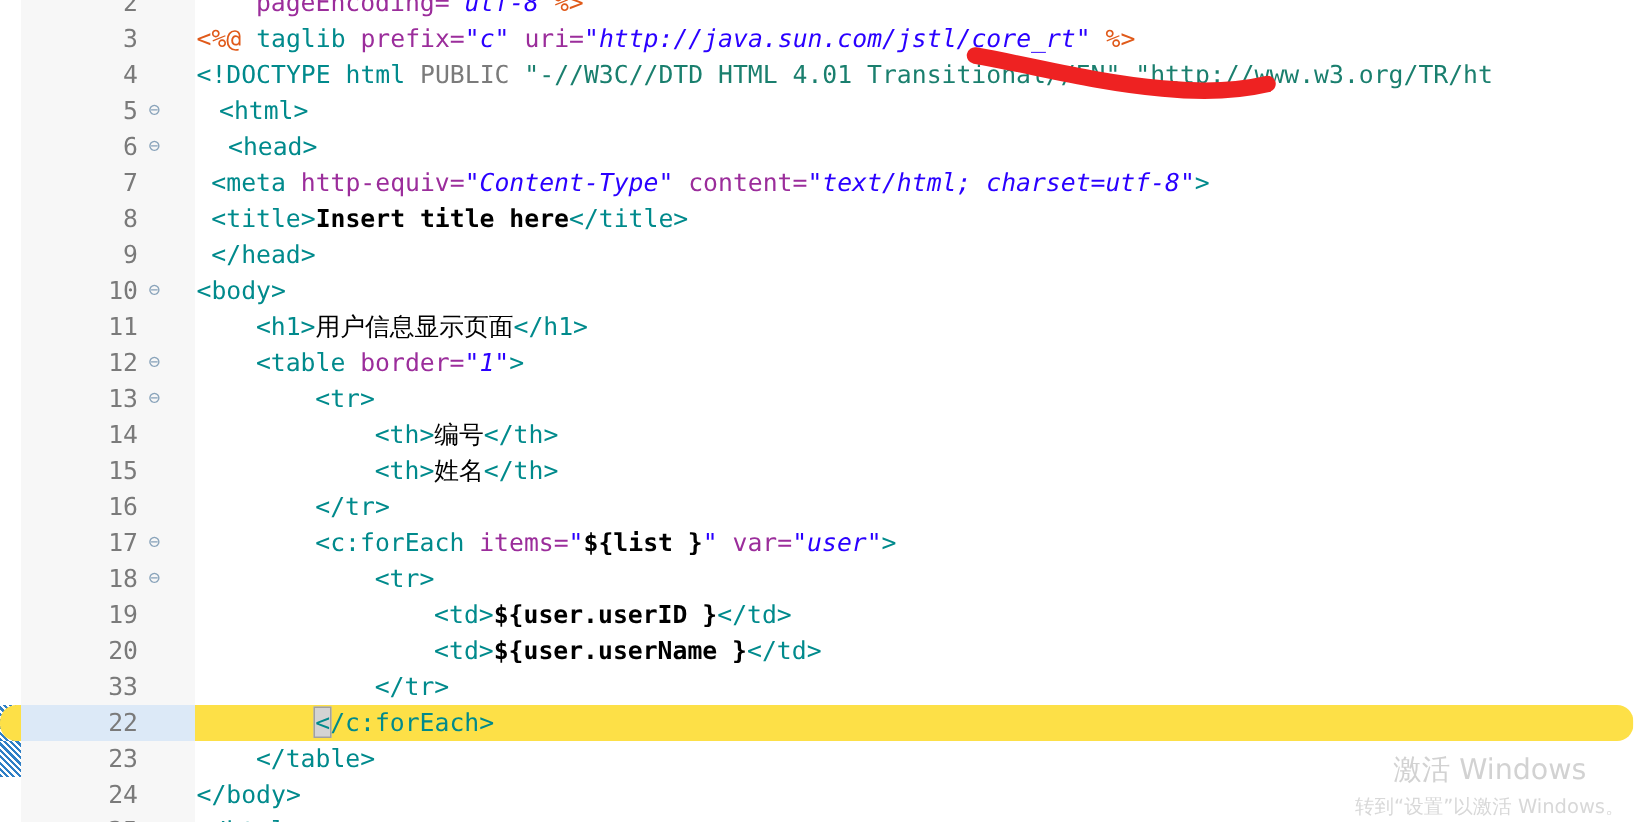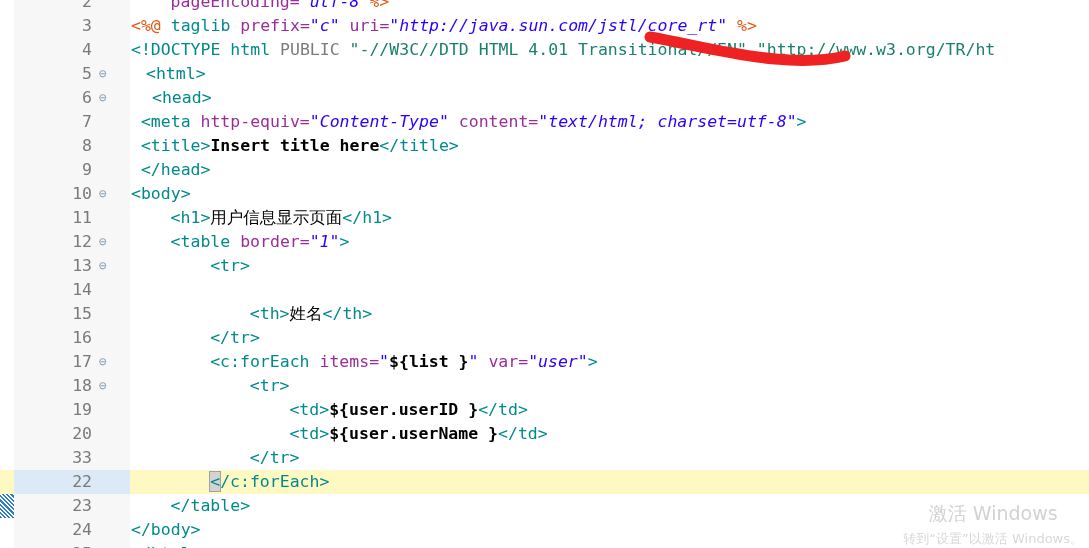--- a/index.html
+++ b/index.html
@@ -55,21 +55,21 @@
   .row {
     position:absolute;
     left:0;
     width:1089px;
     height:24px;
     white-space:pre;
     font-size:16.5px;
     line-height:24px;
     letter-spacing:0px;
   }
-  .row.hl { background:#fef9c3; }
+  .row.hl { background:#fde047;border-radius:11px; }
   .row.hl .ln-bg { background:#dce9f7; }
 
   .ln-bg {
     position:absolute;
     left:14px; top:0;
     width:116px; height:24px;
   }
   .ln {
     position:absolute;
     left:14px; top:0;
@@ -168,21 +168,21 @@
       <div class="row" style="top: 38px;"><div class="ln-bg" style="background: rgb(247, 247, 247);"></div><div class="ln">4</div><div class="code" style="left: 131px;"><span class="t-tag">&lt;!DOCTYPE html </span><span class="t-gray">PUBLIC </span><span class="t-dtdstr">"-//W3C//DTD HTML 4.01 Transitional//EN" "http://www.w3.org/TR/ht</span></div></div>
       <div class="row" style="top: 62px;"><div class="ln-bg" style="background: rgb(247, 247, 247);"></div><div class="ln">5</div><div class="fold">⊖</div><div class="code" style="left: 146px;"><span class="t-tag">&lt;html&gt;</span></div></div>
       <div class="row" style="top: 86px;"><div class="ln-bg" style="background: rgb(247, 247, 247);"></div><div class="ln">6</div><div class="fold">⊖</div><div class="code" style="left: 131px; margin-left: 21px;"><span class="t-tag">&lt;head&gt;</span></div></div>
       <div class="row" style="top: 110px;"><div class="ln-bg" style="background: rgb(247, 247, 247);"></div><div class="ln">7</div><div class="code" style="left: 140.9px;"><span class="t-tag">&lt;meta </span><span class="t-attr">http-equiv=</span><span class="t-str">"Content-Type"</span><span class="t-txt"> </span><span class="t-attr">content=</span><span class="t-str">"text/html; charset=utf-8"</span><span class="t-tag">&gt;</span></div></div>
       <div class="row" style="top: 134px;"><div class="ln-bg" style="background: rgb(247, 247, 247);"></div><div class="ln">8</div><div class="code" style="left: 140.9px;"><span class="t-tag">&lt;title&gt;</span><span class="t-txtb">Insert title here</span><span class="t-tag">&lt;/title&gt;</span></div></div>
       <div class="row" style="top: 158px;"><div class="ln-bg" style="background: rgb(247, 247, 247);"></div><div class="ln">9</div><div class="code" style="left: 140.9px;"><span class="t-tag">&lt;/head&gt;</span></div></div>
       <div class="row" style="top: 182px;"><div class="ln-bg" style="background: rgb(247, 247, 247);"></div><div class="ln">10</div><div class="fold">⊖</div><div class="code" style="left: 131px;"><span class="t-tag">&lt;body&gt;</span></div></div>
       <div class="row" style="top: 206px;"><div class="ln-bg" style="background: rgb(247, 247, 247);"></div><div class="ln">11</div><div class="code" style="left: 170.6px;"><span class="t-tag">&lt;h1&gt;</span><span class="t-cn">用户信息显示页面</span><span class="t-tag">&lt;/h1&gt;</span></div></div>
       <div class="row" style="top: 230px;"><div class="ln-bg" style="background: rgb(247, 247, 247);"></div><div class="ln">12</div><div class="fold">⊖</div><div class="code" style="left: 170.6px;"><span class="t-tag">&lt;table </span><span class="t-attr">border=</span><span class="t-str">"1"</span><span class="t-tag">&gt;</span></div></div>
       <div class="row" style="top: 254px;"><div class="ln-bg" style="background: rgb(247, 247, 247);"></div><div class="ln">13</div><div class="fold">⊖</div><div class="code" style="left: 210.2px;"><span class="t-tag">&lt;tr&gt;</span></div></div>
-      <div class="row" style="top: 278px;"><div class="ln-bg" style="background: rgb(247, 247, 247);"></div><div class="ln">14</div></div>
+      <div class="row" style="top: 278px;"><div class="ln-bg" style="background: rgb(247, 247, 247);"></div><div class="ln">14</div><div class="code" style="left: 249.8px;"><span class="t-tag">&lt;th&gt;</span><span class="t-cn">编号</span><span class="t-tag">&lt;/th&gt;</span></div></div>
       <div class="row" style="top: 302px;"><div class="ln-bg" style="background: rgb(247, 247, 247);"></div><div class="ln">15</div><div class="code" style="left: 249.8px;"><span class="t-tag">&lt;th&gt;</span><span class="t-cn">姓名</span><span class="t-tag">&lt;/th&gt;</span></div></div>
       <div class="row" style="top: 326px; padding-left: 45px;"><div class="ln-bg" style="background: rgb(247, 247, 247);"></div><div class="ln">16</div><div class="code" style="left: 210.2px;"><span class="t-tag">&lt;/tr&gt;</span></div></div>
       <div class="row" style="top: 350px;"><div class="ln-bg" style="background: rgb(247, 247, 247);"></div><div class="ln">17</div><div class="fold">⊖</div><div class="code" style="left: 210.2px;"><span class="t-tag">&lt;c:forEach </span><span class="t-attr">items=</span><span class="t-str">"</span><span class="t-el">${list }</span><span class="t-str">"</span><span class="t-txt"> </span><span class="t-attr">var=</span><span class="t-str">"user"</span><span class="t-tag">&gt;</span></div></div>
       <div class="row" style="top: 374px;"><div class="ln-bg" style="background: rgb(247, 247, 247);"></div><div class="ln">18</div><div class="fold">⊖</div><div class="code" style="left: 249.8px;"><span class="t-tag">&lt;tr&gt;</span></div></div>
       <div class="row" style="top: 398px;"><div class="ln-bg" style="background: rgb(247, 247, 247);"></div><div class="ln">19</div><div class="code" style="left: 289.4px;"><span class="t-tag">&lt;td&gt;</span><span class="t-el">${user.userID }</span><span class="t-tag">&lt;/td&gt;</span></div></div>
       <div class="row" style="top: 422px;"><div class="ln-bg" style="background: rgb(247, 247, 247);"></div><div class="ln">20</div><div class="code" style="left: 289.4px;"><span class="t-tag">&lt;td&gt;</span><span class="t-el">${user.userName }</span><span class="t-tag">&lt;/td&gt;</span></div></div>
       <div class="row" style="top: 446px;"><div class="ln-bg" style="background: rgb(247, 247, 247);"></div><div class="ln">33</div><div class="code" style="left: 249.8px;"><span class="t-tag">&lt;/tr&gt;</span></div></div>
       <div class="row hl" style="top: 470px;"><div class="ln-bg" style="background: rgb(220, 233, 247);"></div><div class="ln">22</div><div class="code" style="left: 210.2px;"><span class="t-tag bracket-box">&lt;</span><span class="t-tag">/c:forEach&gt;</span></div></div>
       <div class="row" style="top: 494px;"><div class="ln-bg" style="background: rgb(247, 247, 247);"></div><div class="ln">23</div><div class="code" style="left: 170.6px;"><span class="t-tag">&lt;/table&gt;</span></div></div>
       <div class="row" style="top: 518px;"><div class="ln-bg" style="background: rgb(247, 247, 247);"></div><div class="ln">24</div><div class="code" style="left: 131px;"><span class="t-tag">&lt;/body&gt;</span></div></div>

